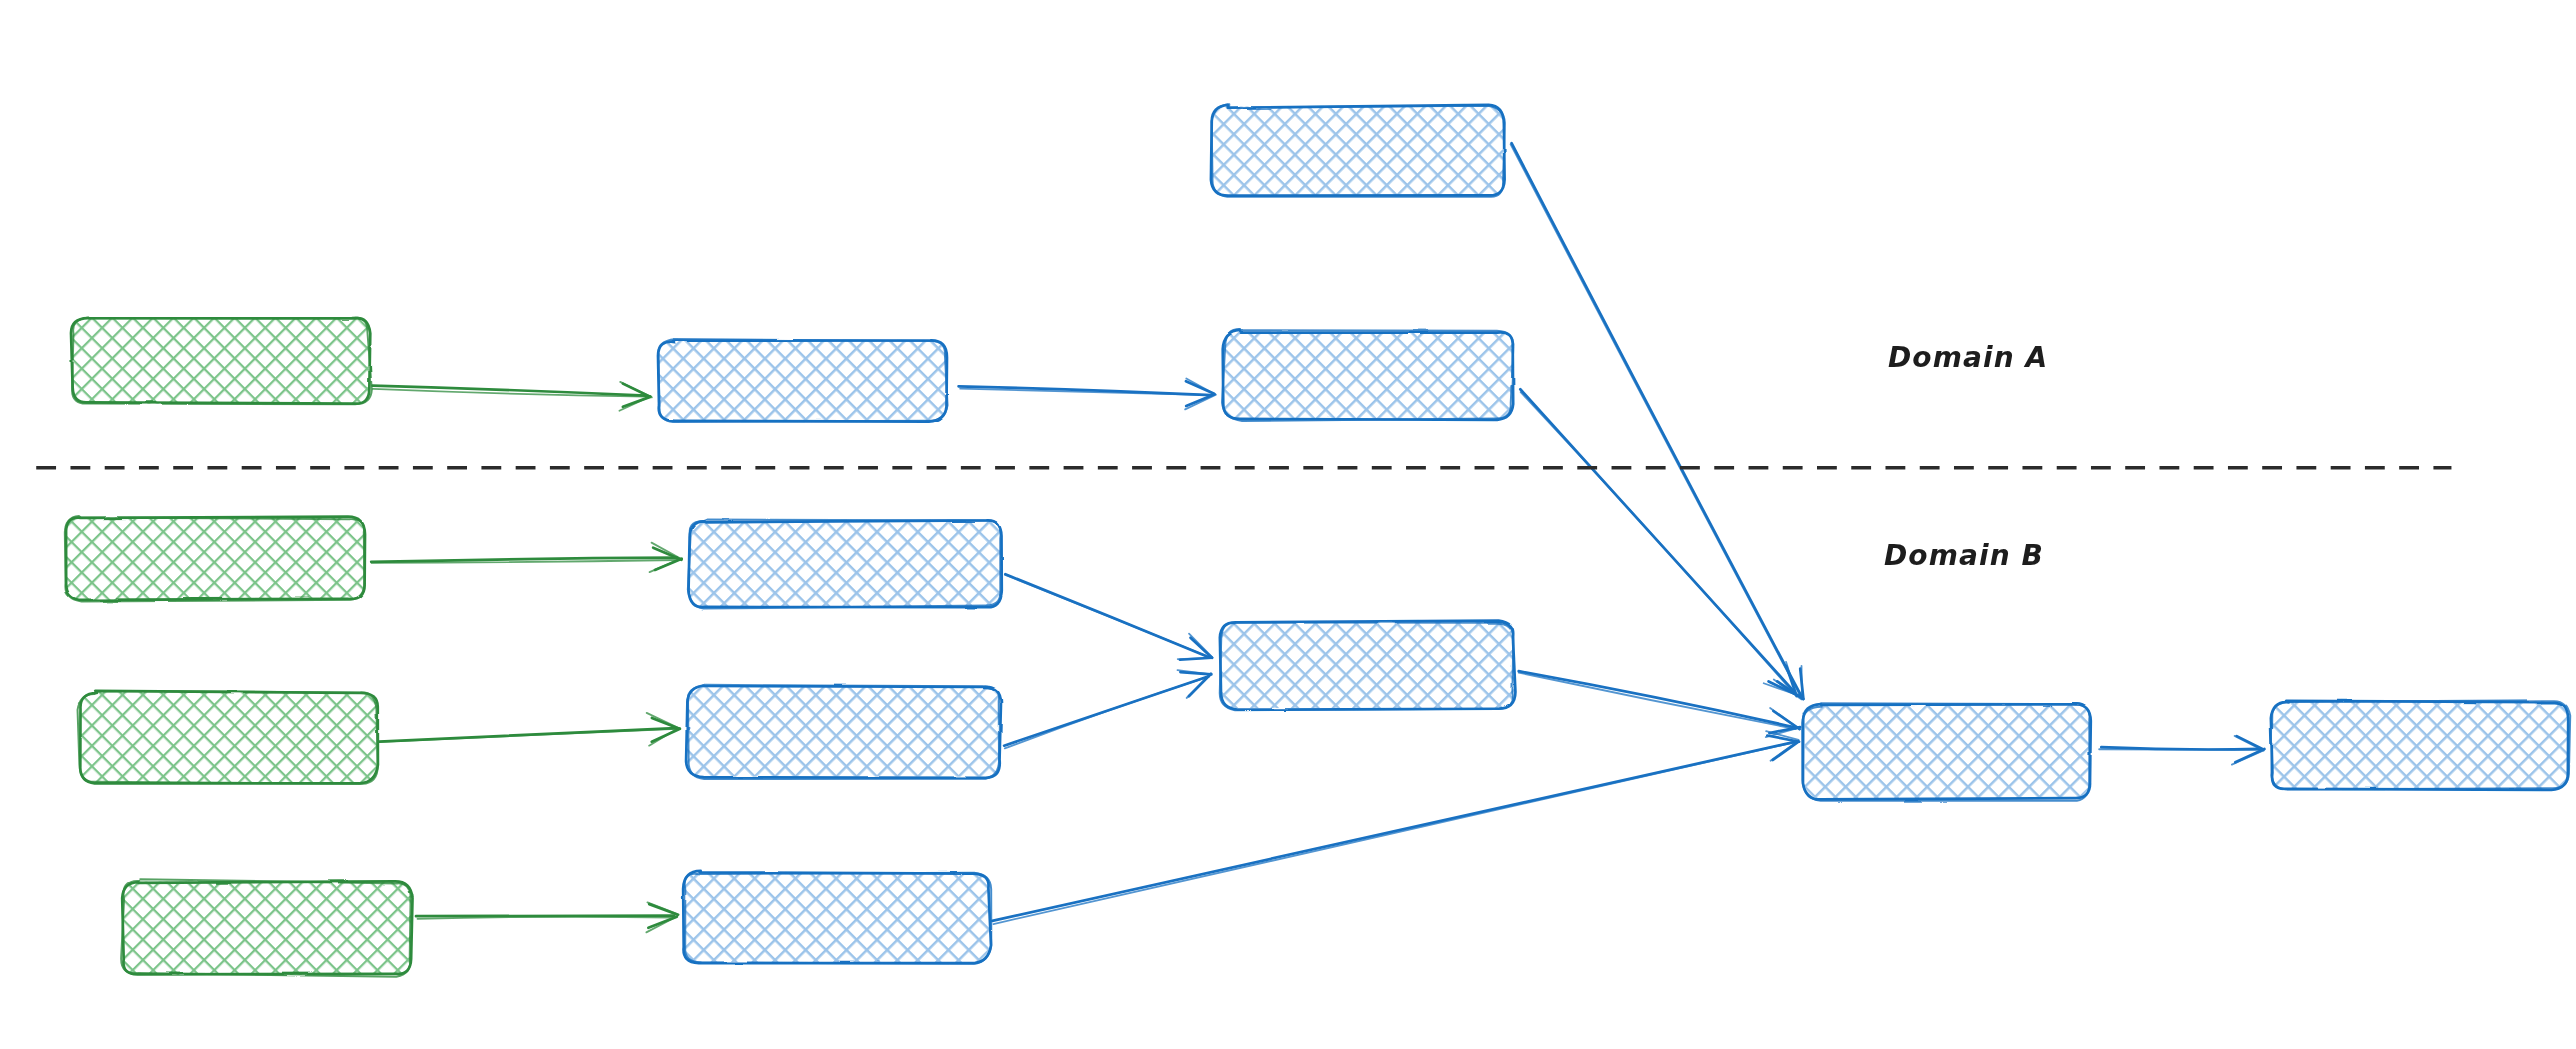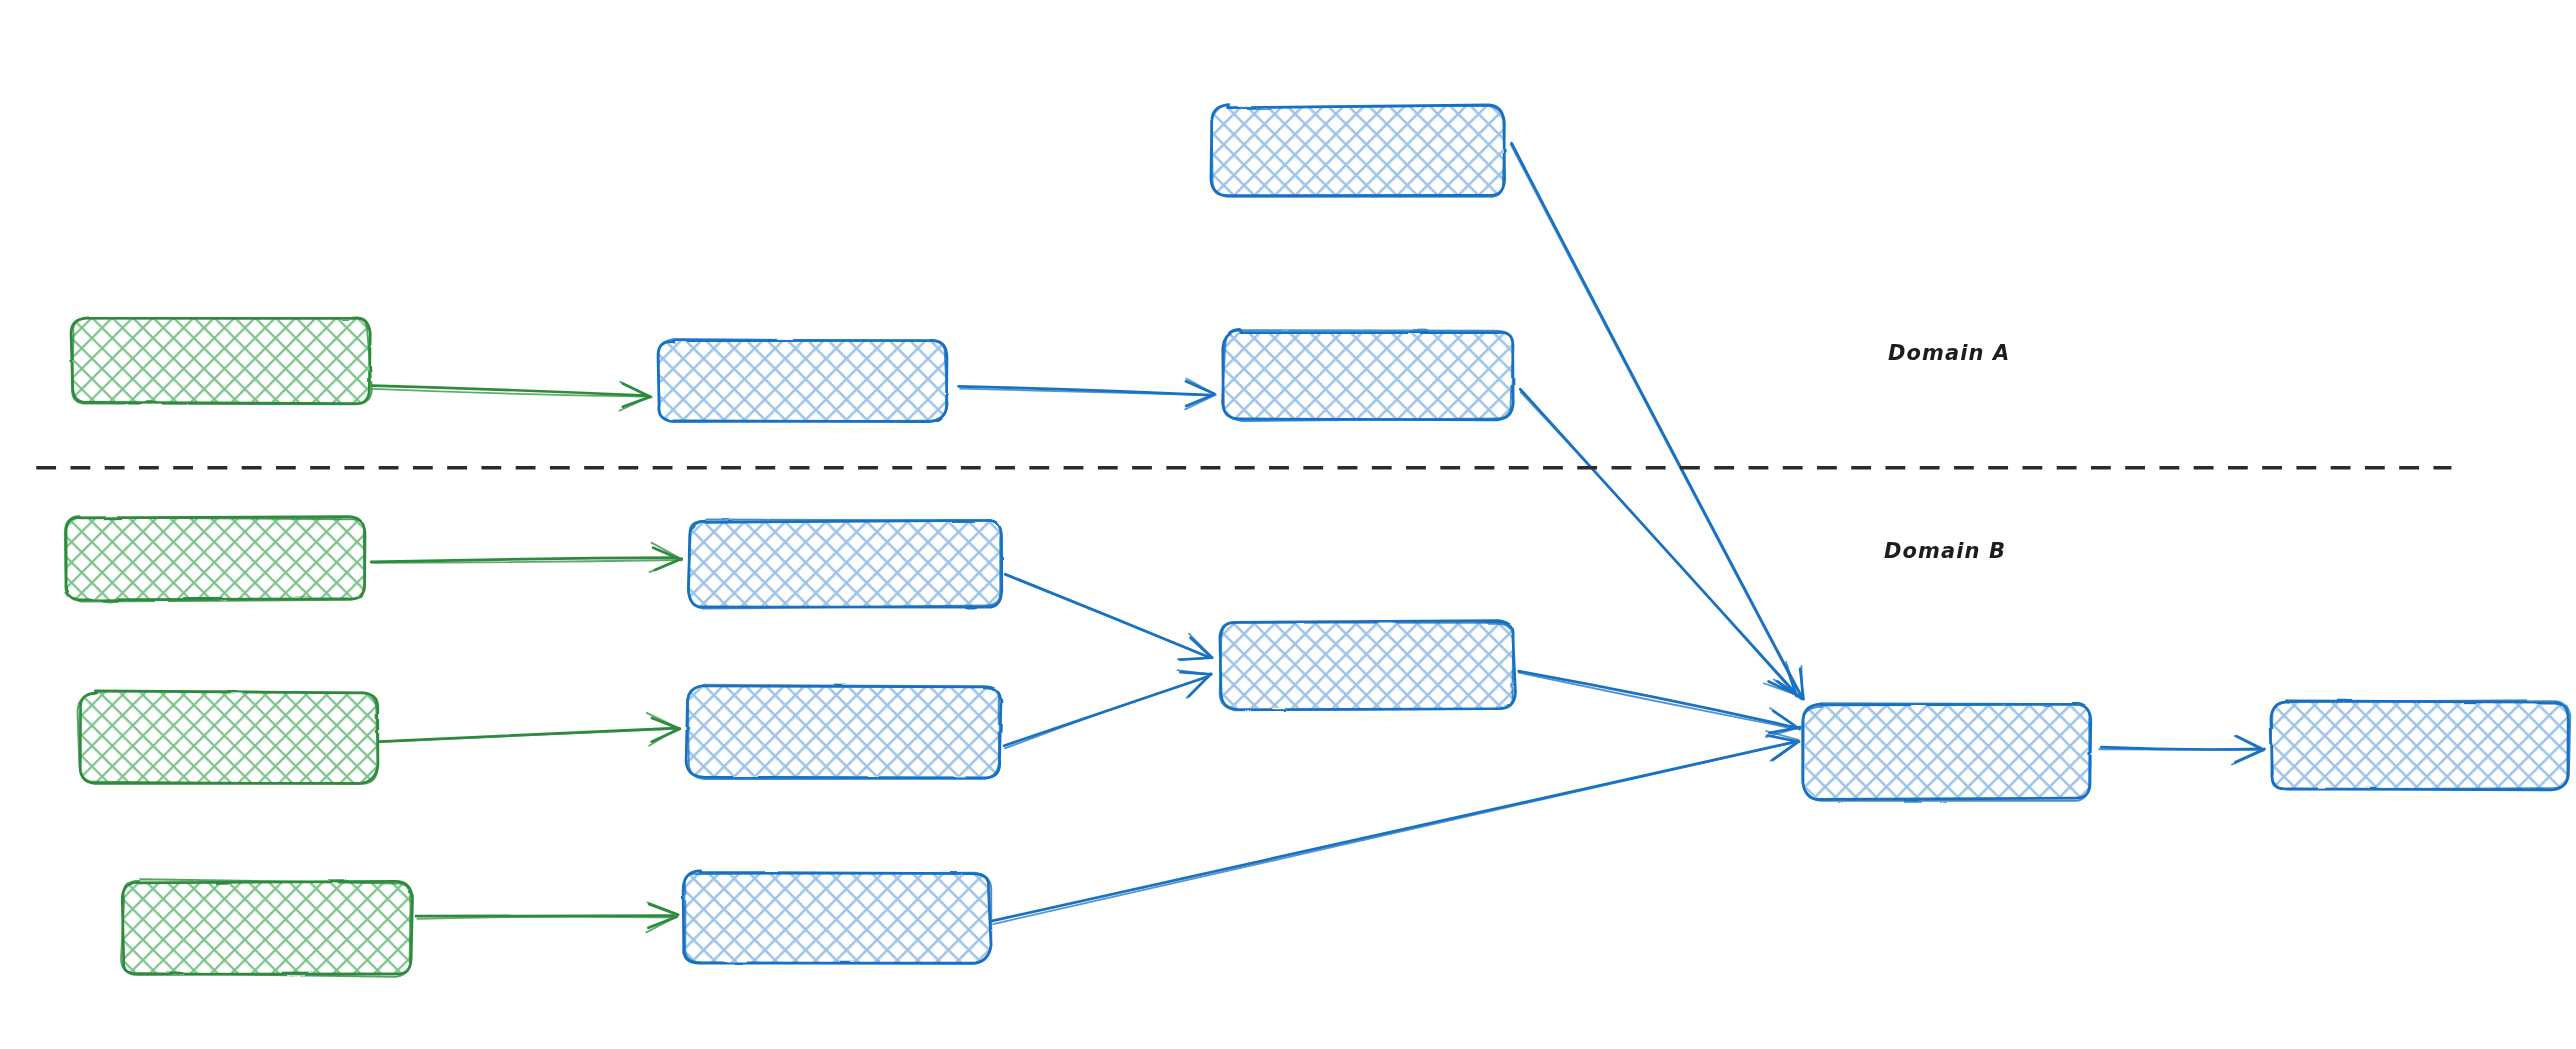--- a/index.html
+++ b/index.html
@@ -21,21 +21,21 @@
   #diagram-svg {
     position: absolute;
     left: 0;
     top: 0;
     width: 2576px;
     height: 1049px;
   }
   .domain-label {
     position: absolute;
     font-family: "DejaVu Sans", sans-serif;
-    font-size: 21px;
+    font-size: 28px;
     font-weight: 600;
     font-style: italic;
     letter-spacing: 1.1px;
     color: #1d1d1d;
     white-space: nowrap;
     user-select: none;
   }
 </style>
 </head>
 <body>

